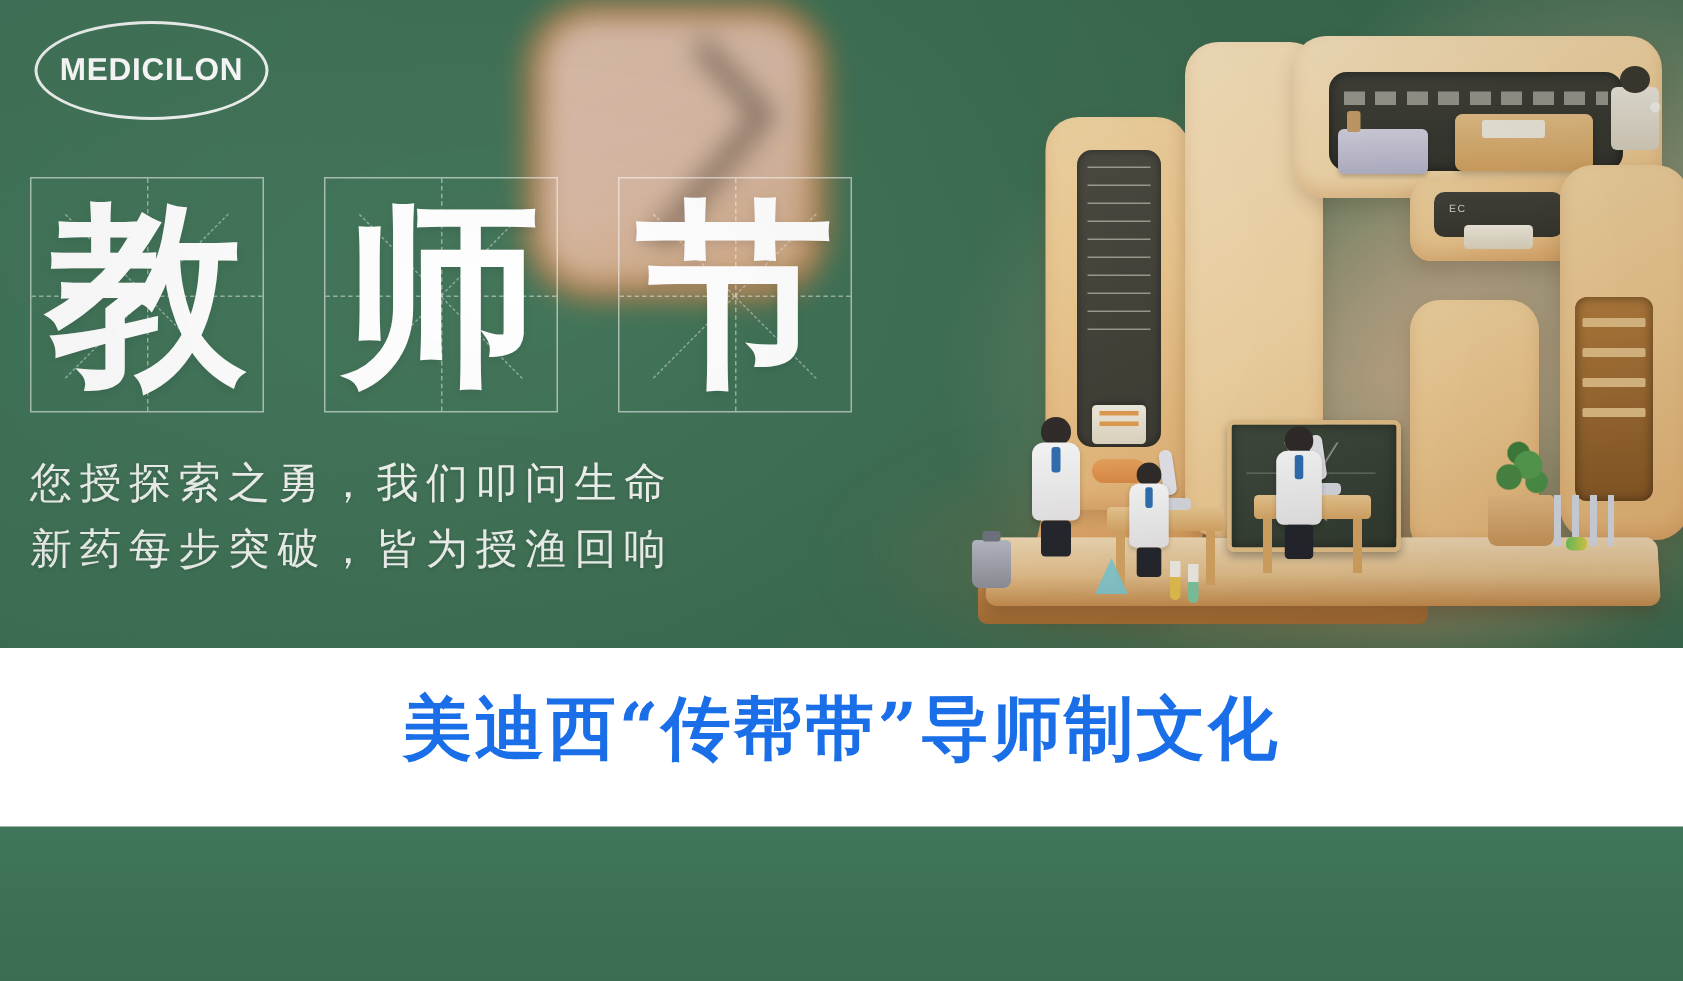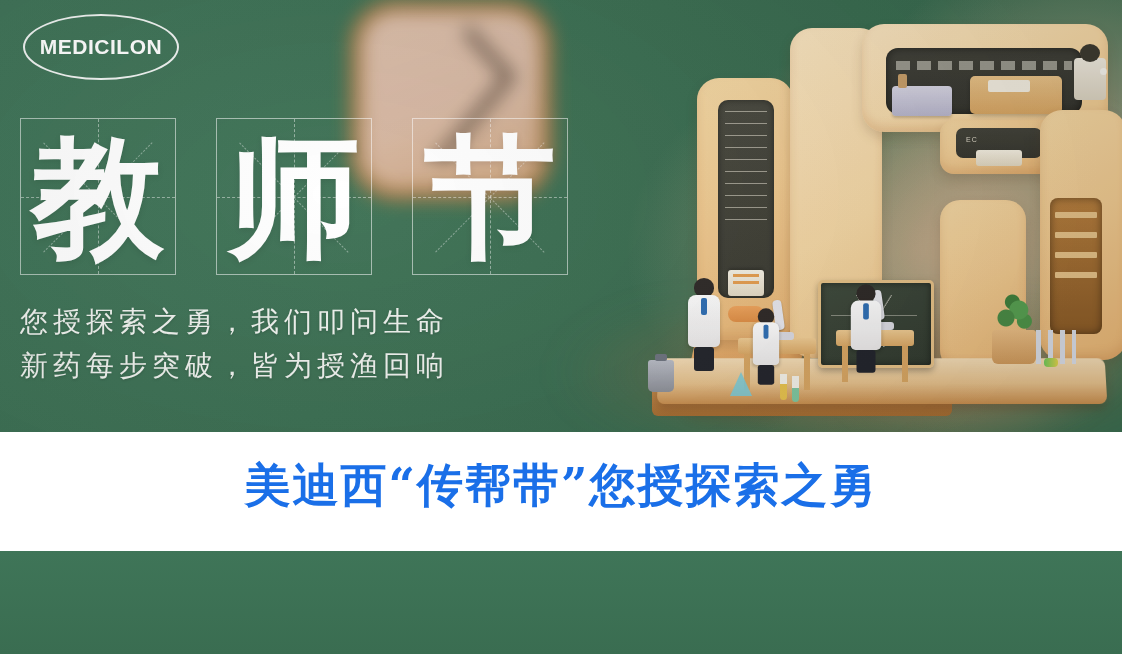--- a/index.html
+++ b/index.html
@@ -405,15 +405,15 @@
       </div>
     <div class="pot">
         <div class="leaves"></div>
       </div>
     <div class="pillars"></div>
     <div class="greenbit"></div>
   </div>
 </div>
 
 <div class="band"></div>
-<div class="headline">美迪西“传帮带”您授探索之勇</div>
+<div class="headline">美迪西“传帮带”导师制文化</div>
 
 <div class="footer-green"></div>
 
 </body></html>

